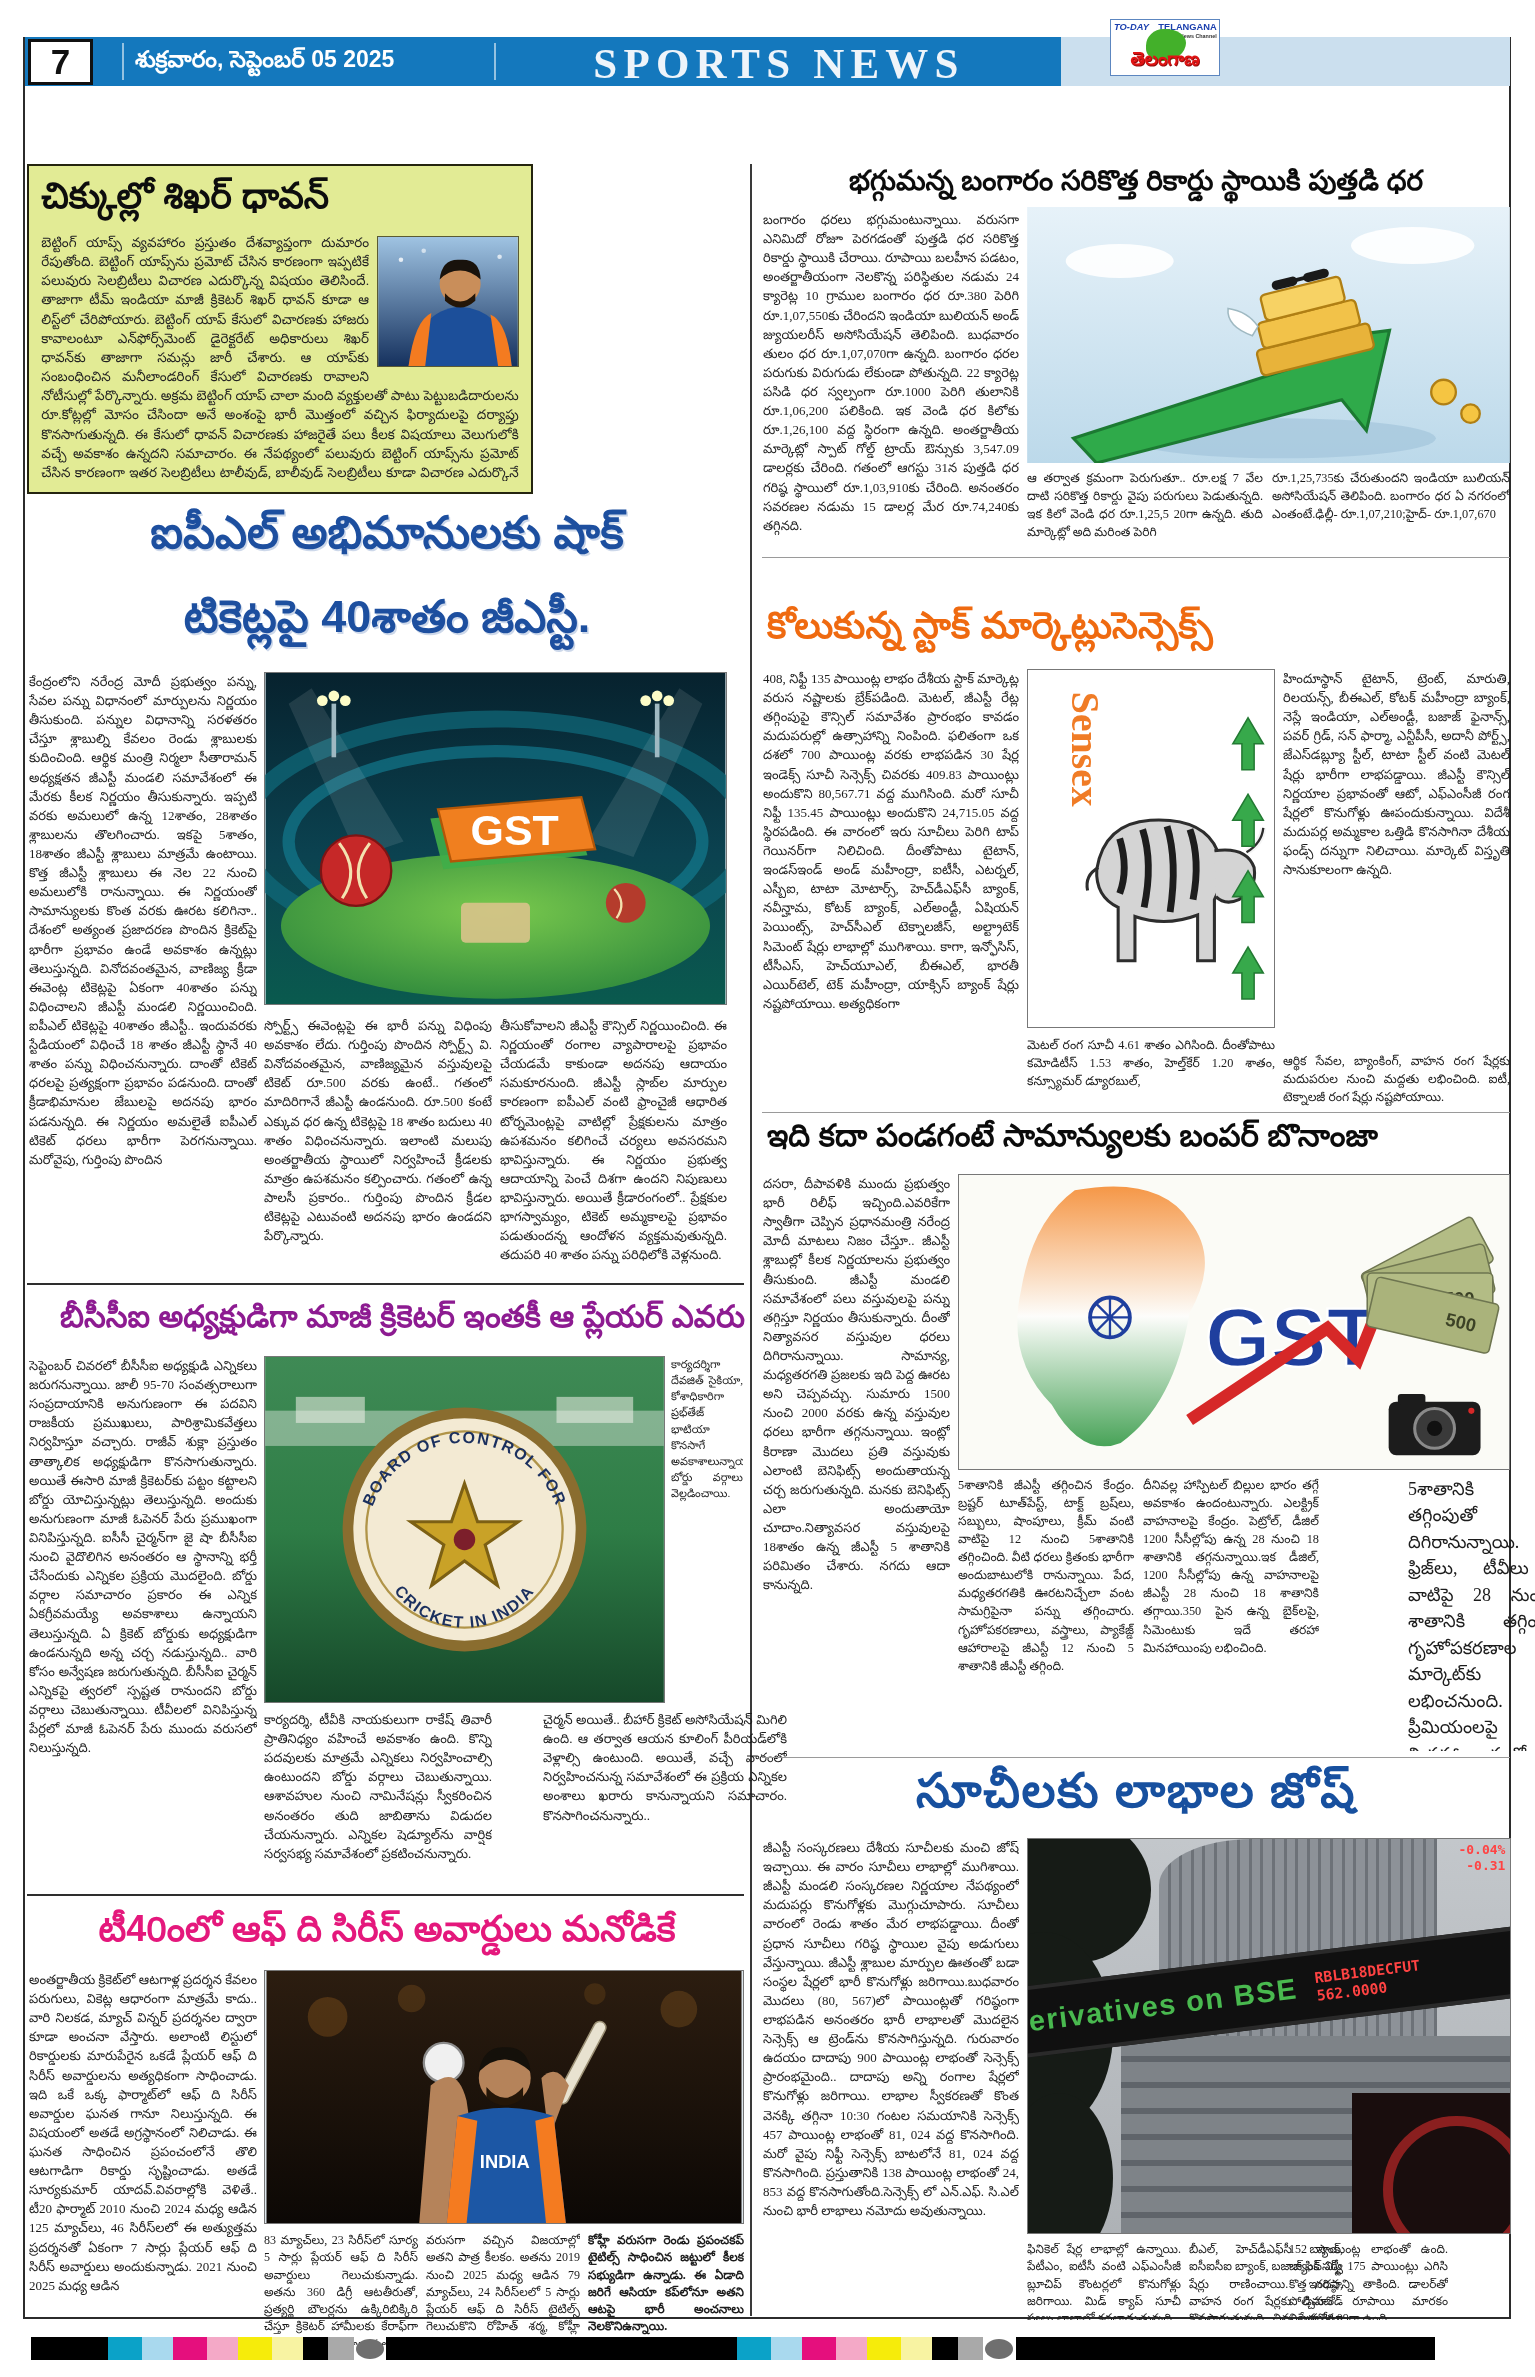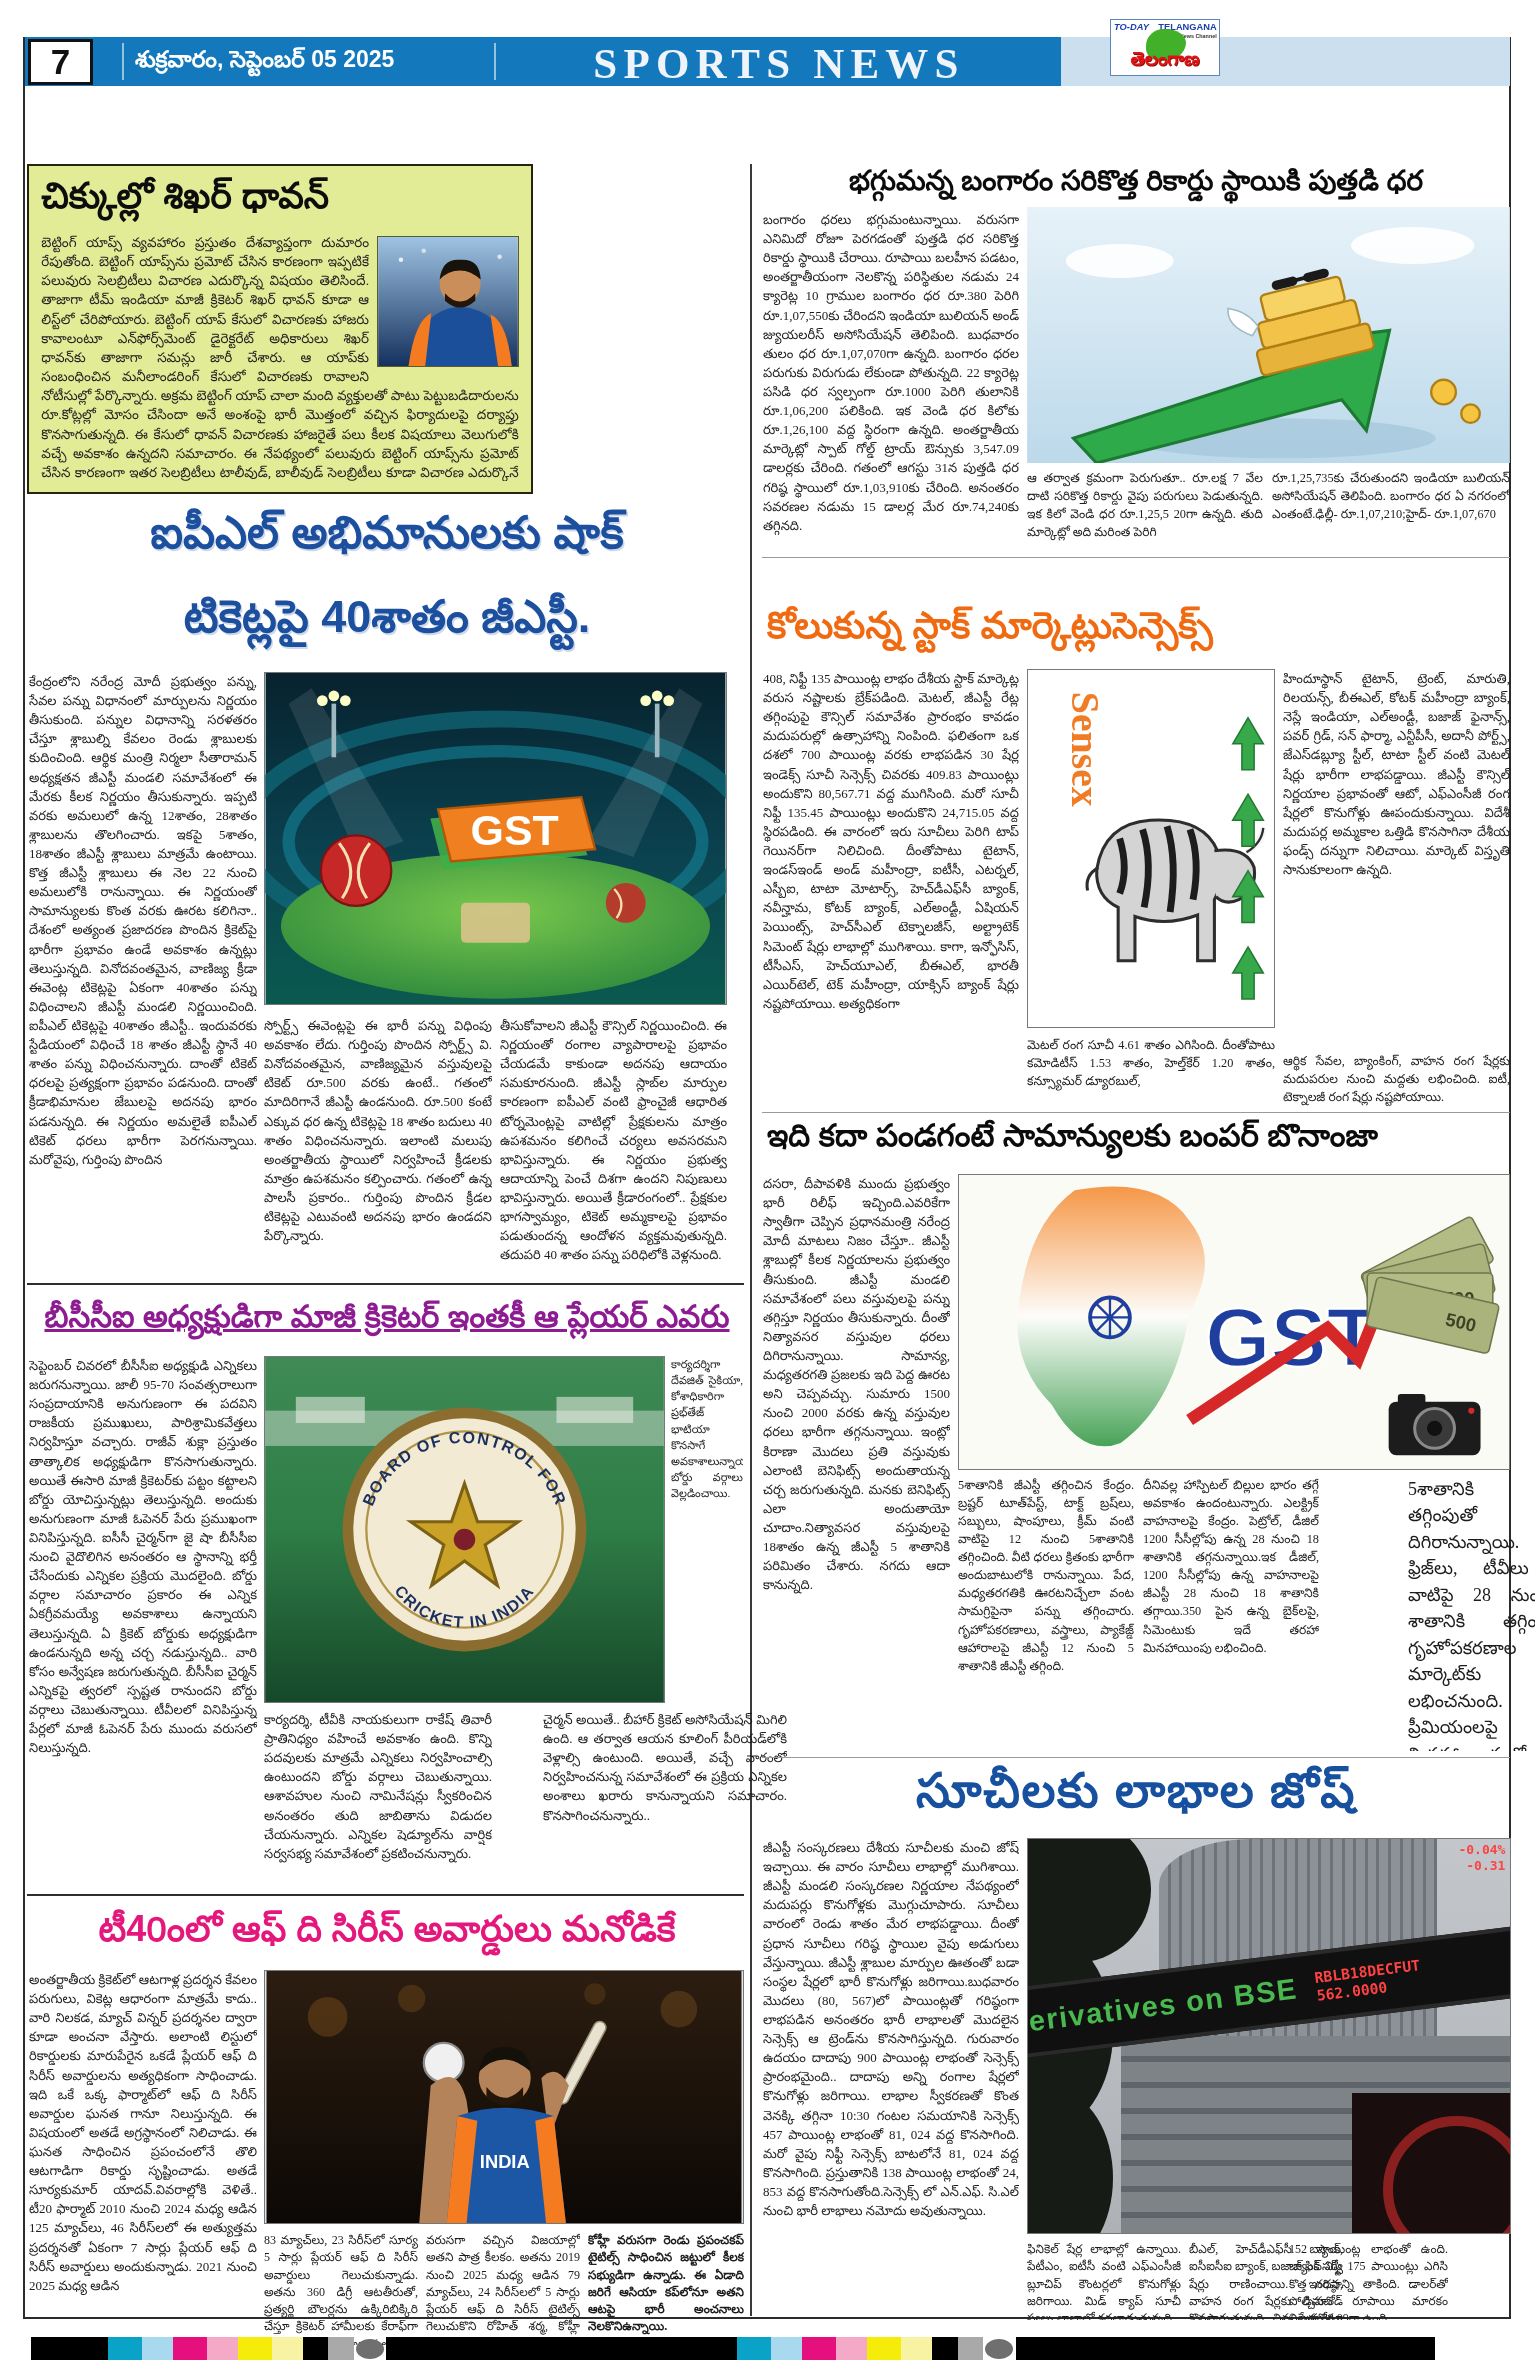--- a/index.html
+++ b/index.html
@@ -36,22 +36,22 @@
                 border:2.3px solid #24240f; padding:9.3px 12.3px 7.7px; }
   .dhawan-headline { font:bold 36px "Liberation Sans", sans-serif; color:#0d0d0d; margin-bottom:7.7px; }
   .dhawan-body { font-size:13.5px; line-height:1.42; text-align:justify; color:#222; overflow:hidden; height:248px; }
   .dhawan-photo { float:right; width:142px; height:131px; margin:3.1px 0 4.6px 7.7px; border:0.8px solid #5a5a33; }
 
   .headline-blue { position:absolute; left:29px; width:716px; text-align:center; color:#1d4f9f;
                    font:bold 45px "Liberation Sans", sans-serif; text-shadow:1.5px 2.3px 0 rgba(29,79,159,.22); }
   .col { position:absolute; font-size:13px; line-height:1.47; text-align:justify; color:#1c1c1c; overflow:hidden; }
   .col-sm { font-size:12px; line-height:1.44; }
 
-  .headline-purple { position:absolute; left:29px; top:1299px; width:716px; text-align:center; color:#8d1b91;
-                     font:bold 31px "Liberation Sans", sans-serif;text-decoration:underline; }
+  .headline-purple { position:absolute; left:29px; top:1299px; width:716px; text-align:right; color:#8d1b91;
+                     font:bold 31px "Liberation Sans", sans-serif; }
   .headline-pink { position:absolute; left:29px; top:1908px; width:716px; text-align:center; color:#e4187c;
                    font:bold 36px "Liberation Sans", sans-serif; }
   .headline-gold { position:absolute; left:762px; top:165px; width:748px; text-align:center; color:#0c0c0c;
                    font:bold 28px "Liberation Sans", sans-serif; }
   .headline-orange { position:absolute; left:767px; top:605px; width:748px; color:#ef6a10;
                      font:bold 37px "Liberation Sans", sans-serif; }
   .headline-black { position:absolute; left:767px; top:1118px; width:743px; color:#0b0b0b;
                     font:bold 31px "Liberation Sans", sans-serif; }
   .headline-josh { position:absolute; left:762px; top:1763px; width:748px; text-align:center; color:#17509f;
                    font:bold 48px "Liberation Sans", sans-serif; letter-spacing:1.5px; }

